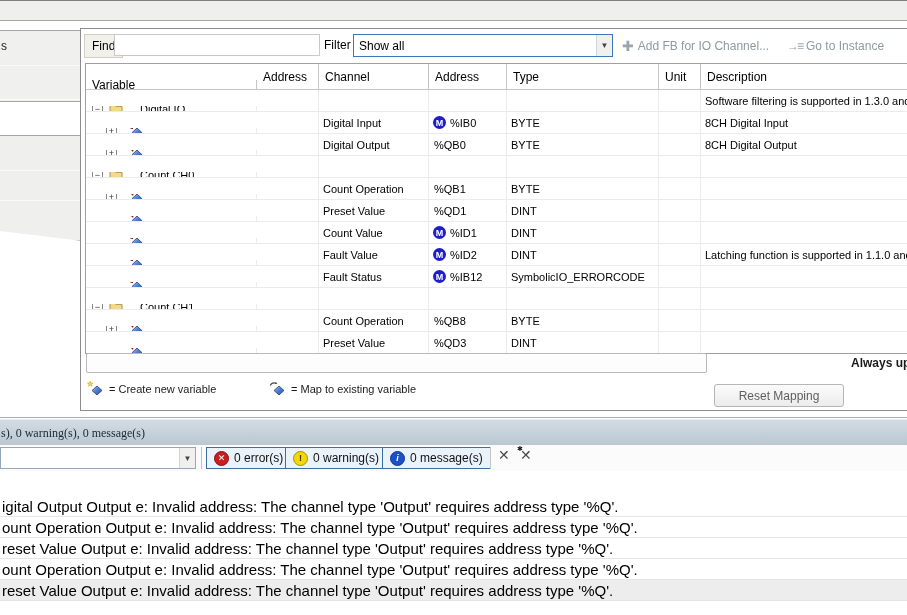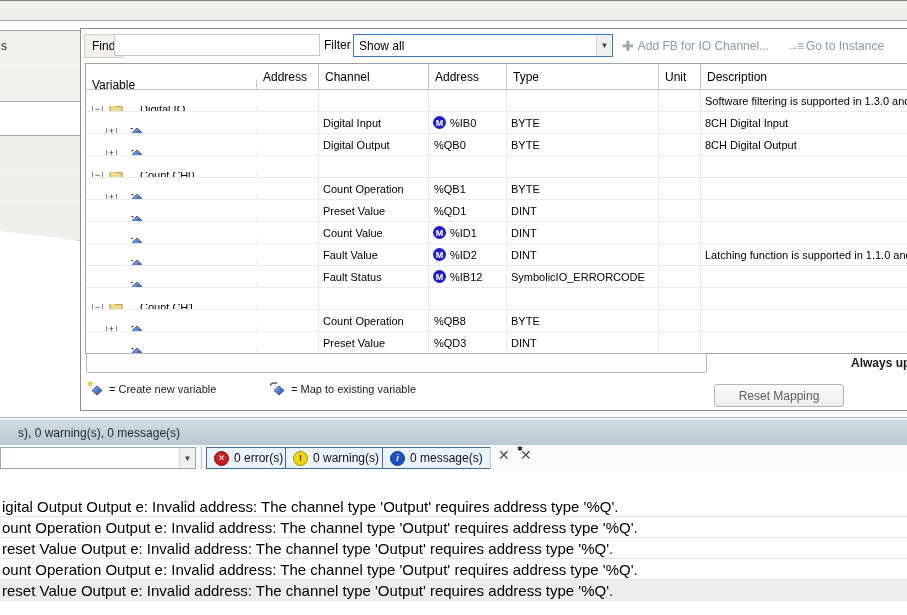--- a/index.html
+++ b/index.html
@@ -81,21 +81,21 @@
   .always-txt{left:770px;top:327px;font-size:12px;color:#1b1b1b;font-weight:bold;}
   .legend{top:352px;display:flex;align-items:center;gap:6px;font-size:11px;color:#1b1b1b;}
   .legend1{left:6px;}
   .legend2{left:188px;}
 
   
   .msg-divider{left:0;top:417px;width:907px;height:1px;background:#ababab;}
   .msg-titlebar{left:0;top:419px;width:907px;height:26px;
     background:linear-gradient(#d2dce3,#b9c7d1);border-top:1px solid #e7edf1;
     display:flex;align-items:center;font-size:12px;color:#1d2730;}
-  .msg-titlebar span{margin-left:18px;}
+  .msg-titlebar span{margin-left:1px;font-family:Liberation Serif, serif;}
   .msg-toolbar{left:0;top:445px;width:907px;height:26px;background:#fbfbfb;}
   .msg-combo{left:0;top:2px;width:196px;height:22px;background:#fff;border:1px solid #94a8bc;
     box-sizing:border-box;display:flex;align-items:center;}
   .msg-combo .val{flex:1;}
   .tsep{top:2px;width:1px;height:22px;background:#c4c4c4;}
   .cnt-btn{top:2px;height:22px;border:1px solid #3e6e9e;background:#eaf2fa;box-sizing:border-box;
     display:flex;align-items:center;gap:5px;padding:0 7px;font-size:12px;color:#111;}
   .ic-round{width:13px;height:13px;border-radius:50%;display:inline-flex;align-items:center;
     justify-content:center;font-size:9px;font-weight:bold;flex:none;}
   .ic-err{background:#c81e1e;color:#fff;border:1px solid #8e0f0f;}

